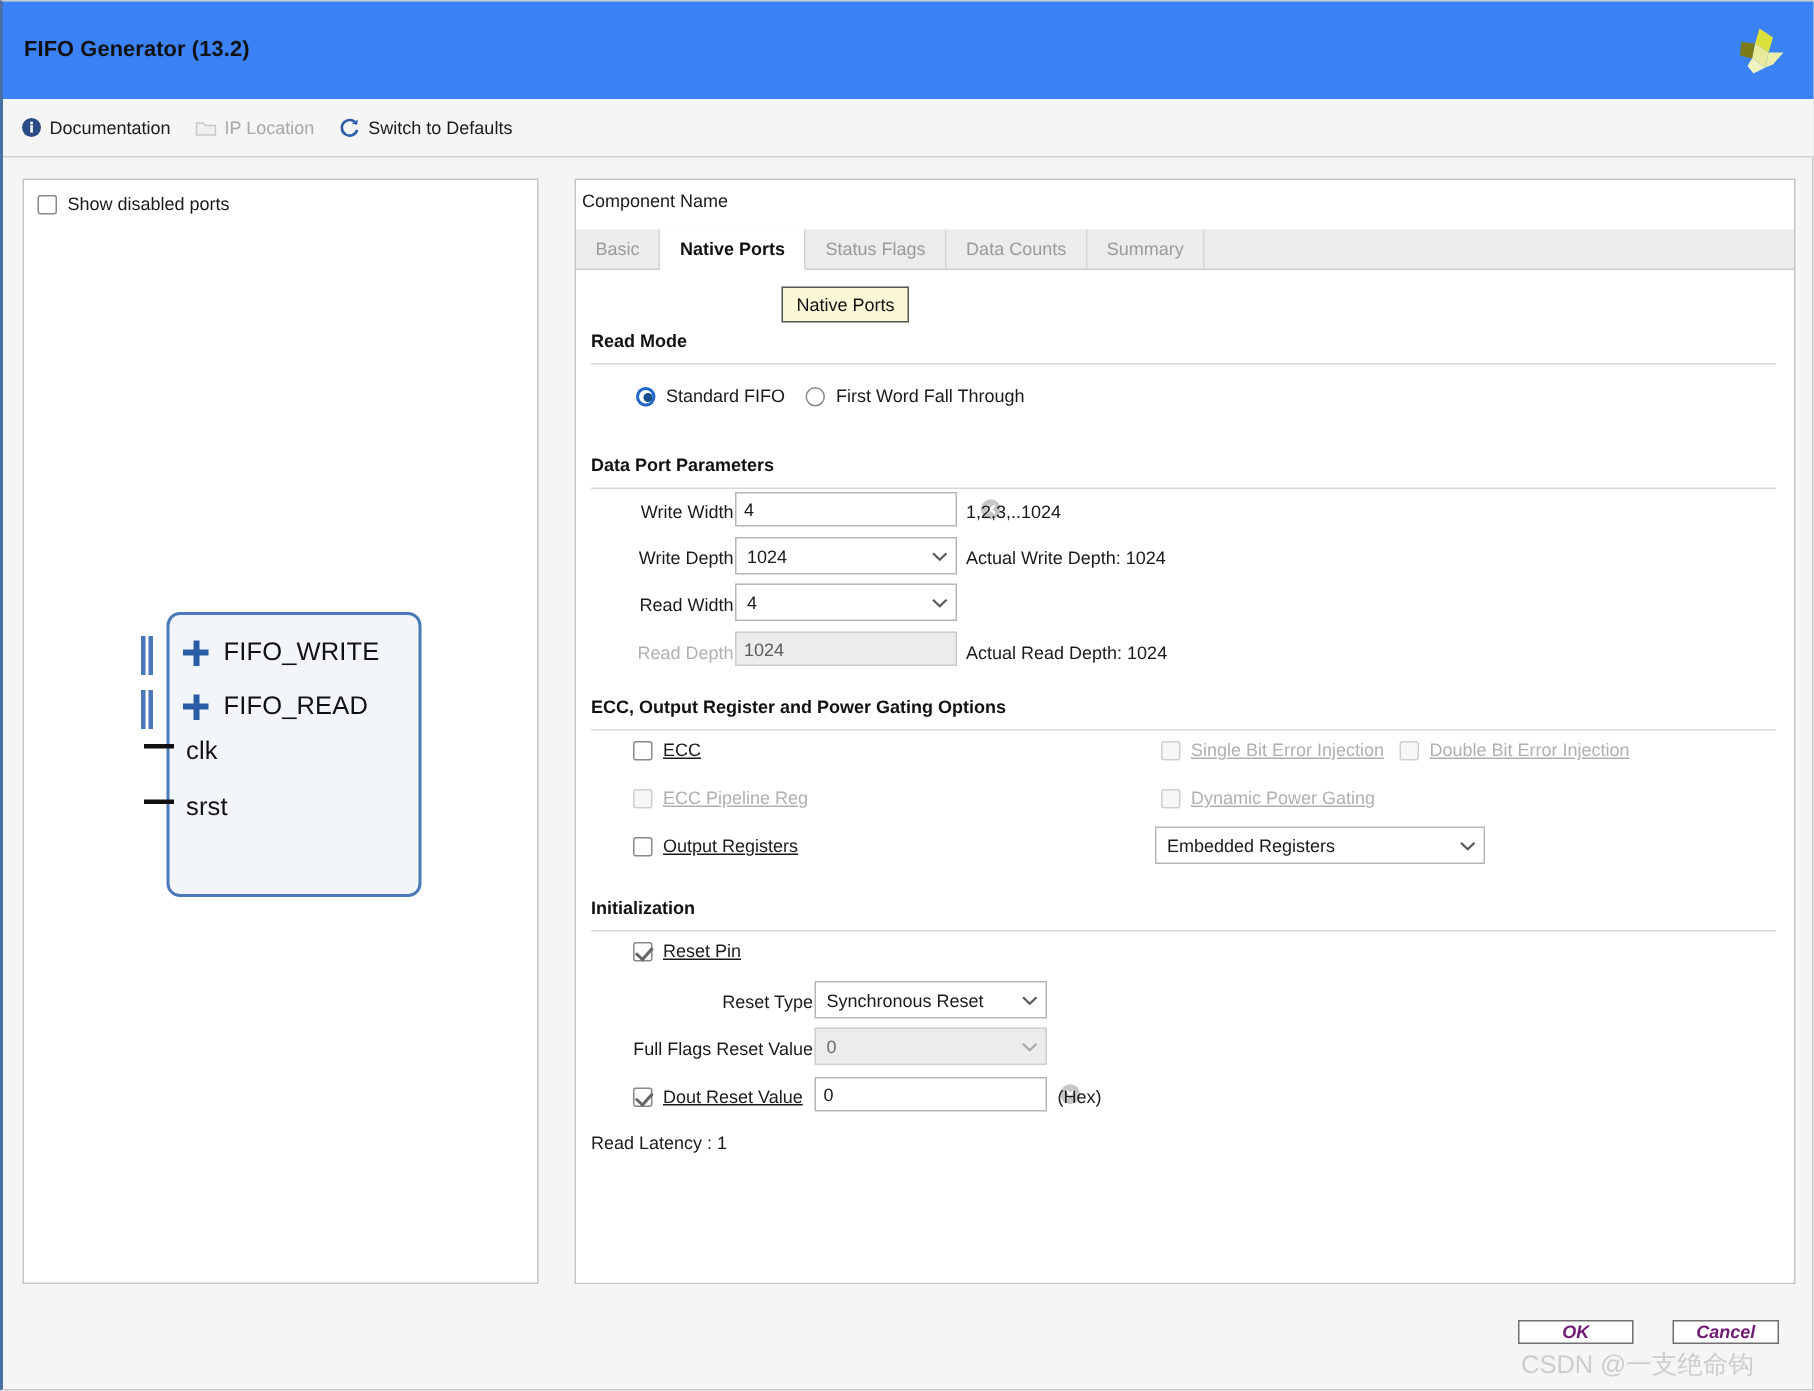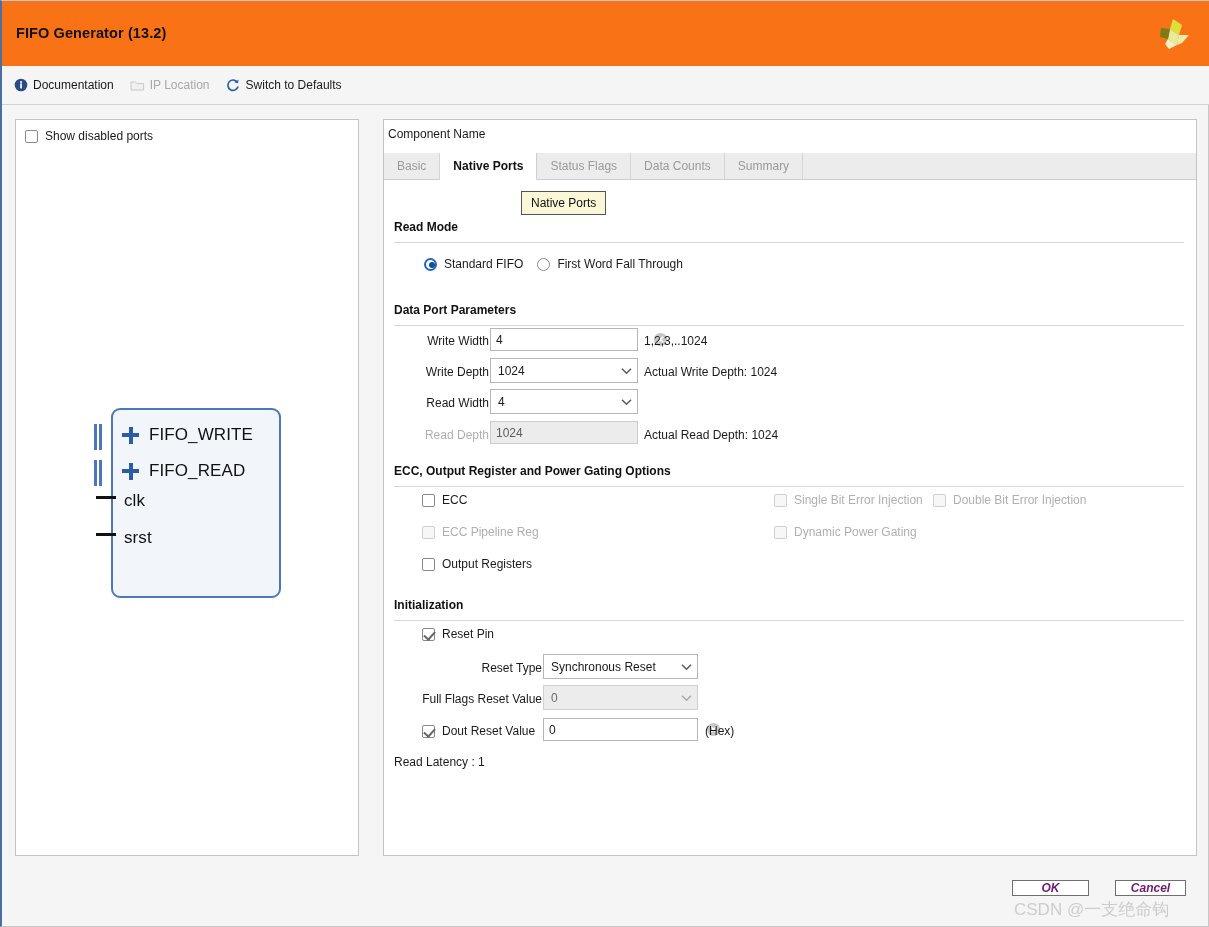--- a/index.html
+++ b/index.html
@@ -22,21 +22,21 @@
     border-right: 1px solid #c8c8c8;
     border-top: 1px solid #c8c8c8;
     border-bottom: 1px solid #c8c8c8;
   }
 
   
   #titlebar {
     position: absolute;
     left: 0; top: 0;
     width: 1207px; height: 65px;
-    background: #f97316;
+    background: #3b82f6;
   }
   #title-text {
     position: absolute;
     left: 14px; top: 24px;
     font-size: 14.5px;
     font-weight: bold;
     color: #111;
     letter-spacing: 0.1px;
   }
   #brand-logo {
@@ -321,21 +321,21 @@
     border: solid #666;
     border-width: 0 2px 2px 0;
     transform: rotate(42deg);
   }
   .cb-row {
     position: absolute;
     display: flex; align-items: center;
     cursor: pointer;
     white-space: nowrap;
   }
-  .cb-row .cb-label { margin-left: 7px; font-size: 12px; color: #1a1a1a; }
+  .cb-row .cb-label { margin-left: 7px; font-size: 12px; color: #1a1a1a; text-decoration: underline; }
   .cb-row.disabled { cursor: default; }
   .cb-row.disabled .cb-label { color: #b0b0b0; }
 
   
   .radio-row {
     position: absolute;
     display: flex; align-items: center;
   }
   .radio {
     width: 13px; height: 13px;
@@ -575,20 +575,28 @@
       </div>
       <div class="cb-row disabled" style="left:390px; top:345px;">
         <span class="cbox disabled"></span>
         <span class="cb-label">Dynamic Power Gating</span>
       </div>
 
       <div class="cb-row" style="left:38px; top:377px;">
         <span class="cbox"></span>
         <span class="cb-label">Output Registers</span>
       </div>
+      <div class="combo" style="left:386px; top:371px; width:220px;">
+        <span class="cval">Embedded Registers</span>
+        <span class="carrow">
+          <svg width="11" height="8" viewBox="0 0 11 8">
+              <path d="M1 1.8 L5.5 6.2 L10 1.8" fill="none" stroke="#5a5a5a" stroke-width="1.5"></path>
+            </svg>
+        </span>
+      </div>
 
       <div class="section-header" style="left:10px; top:418px;">Initialization</div>
       <div class="section-rule" style="left:10px; top:440px; width:790px;"></div>
 
       <div class="cb-row" style="left:38px; top:447px;">
         <span class="cbox checked"></span>
         <span class="cb-label">Reset Pin</span>
       </div>
 
       <div class="fld-label" style="left:10px; top:481px; width:148px;">Reset Type</div>

